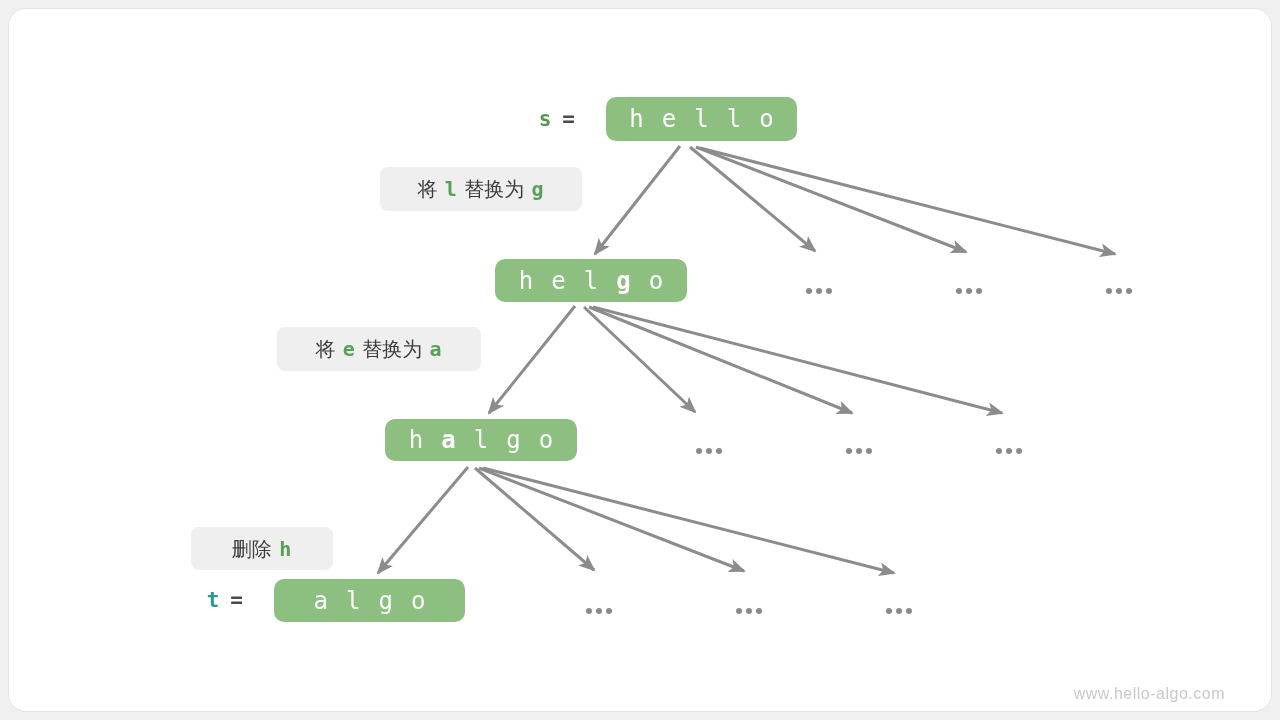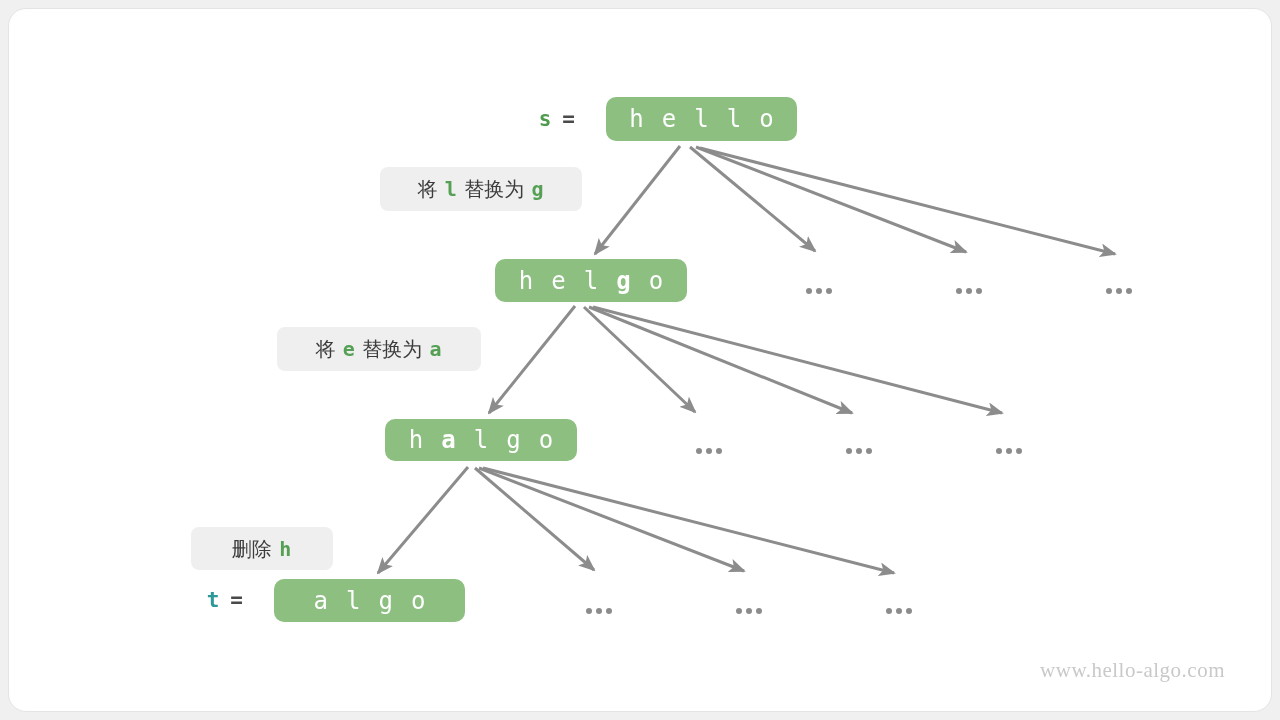--- a/index.html
+++ b/index.html
@@ -60,23 +60,23 @@
     font-family:"DejaVu Sans Mono","Liberation Mono",monospace;
     font-weight:bold;color:var(--code-green);
     margin:0 1px;
   }
   .ellipsis{
     position:absolute;display:flex;gap:4px;
     transform:translate(-50%,-50%);
   }
   .ellipsis .dot{width:6px;height:6px;border-radius:50%;background:var(--arrow);}
   .watermark{
-    position:absolute;right:46px;bottom:28px;
-    font-family:Liberation Serif, serif;
-    font-size:21px;color:var(--watermark);letter-spacing:0.5px;
+    position:absolute;right:46px;bottom:8px;
+    font-family:Liberation Sans, sans-serif;
+    font-size:16px;color:var(--watermark);letter-spacing:0.5px;
   }
 </style>
 </head>
 <body>
 
 <div class="card">
   <div class="canvas">
     <svg class="edges-svg" id="edges-svg" viewBox="0 0 1280 720" xmlns="http://www.w3.org/2000/svg">
         <defs>
           <marker id="ah" markerUnits="userSpaceOnUse" markerWidth="17" markerHeight="14" refX="15" refY="7" orient="auto">

